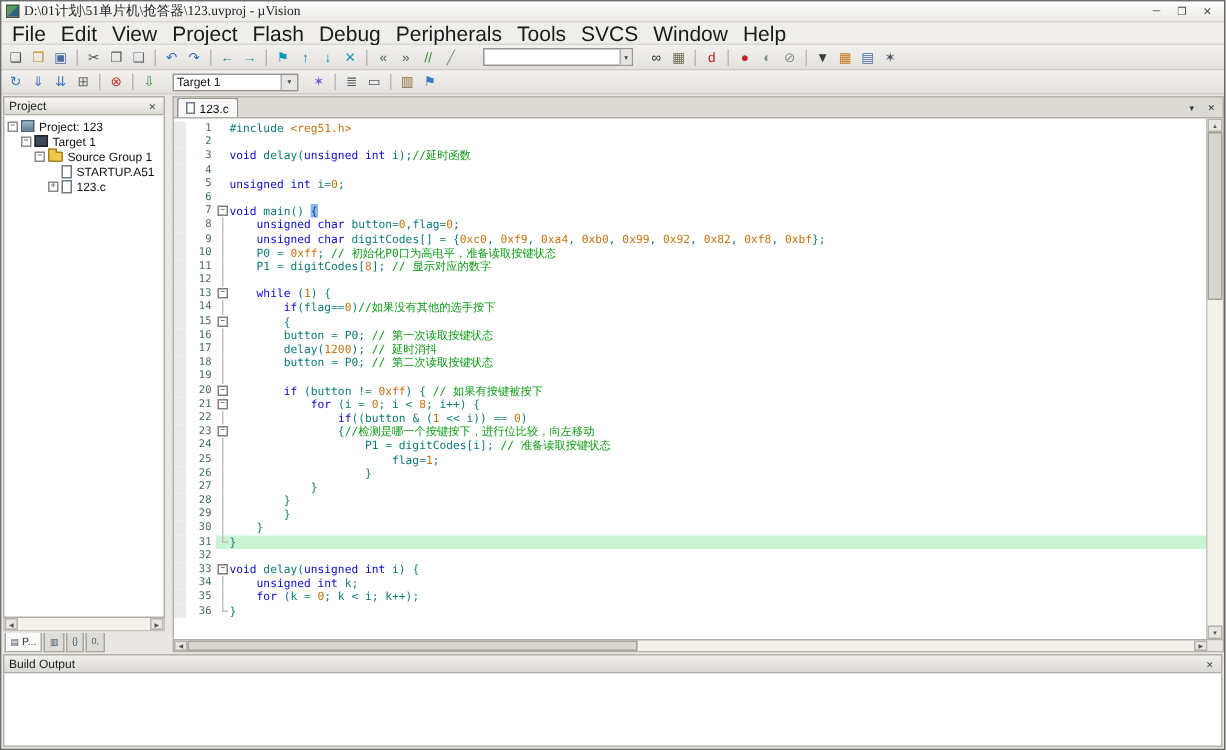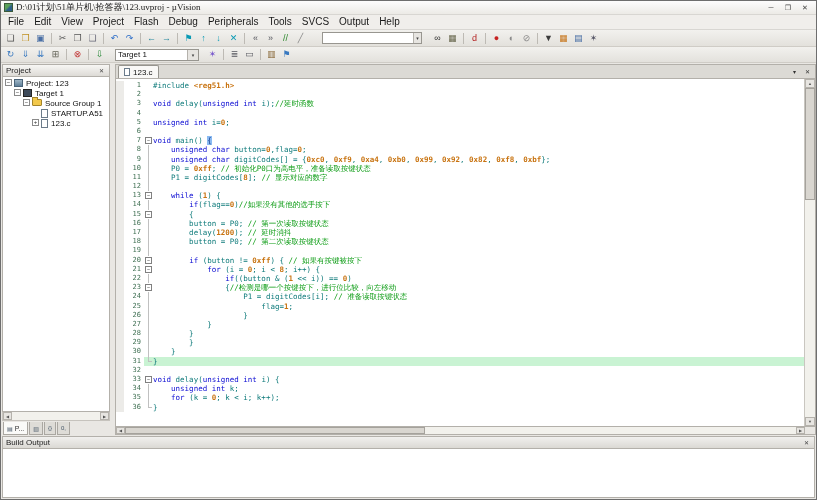--- a/index.html
+++ b/index.html
@@ -8,21 +8,21 @@
           display:flex;flex-direction:column;font-family:"Liberation Sans",sans-serif;overflow:hidden;}
   
   .titlebar{height:13px;flex:0 0 13px;display:flex;align-items:center;background:linear-gradient(#fdfdfd,#eceae6);
             padding:0 3px;border-bottom:1px solid #d8d6d2;}
   .app-icon{width:9px;height:9px;background:linear-gradient(135deg,#5aa05a 40%,#2d5f8a 60%);margin-right:3px;flex:none;border:1px solid #3a5a3a;box-sizing:border-box;}
   .title-text{font-size:9px;color:#222;white-space:nowrap;font-family:Liberation Serif, serif;}
   .spacer{flex:1;}
   .win-btn{width:16px;height:11px;display:flex;align-items:center;justify-content:center;font-size:7px;color:#444;margin-left:1px;}
   
   .menubar{height:14px;flex:0 0 14px;display:flex;align-items:center;background:#f0eeeb;border-bottom:1px solid #d8d6d2;padding:0 2px;}
-  .menu-item{font-size:10px;color:#1a1a1a;padding:0 5px;line-height:14px;}
+  .menu-item{font-size:14px;color:#1a1a1a;padding:0 5px;line-height:14px;}
   
   .toolbar{display:flex;align-items:center;background:linear-gradient(#f2f1ee,#e3e1dc);border-bottom:1px solid #cfccc6;padding:0 2px;}
   .tb1{height:16px;flex:0 0 16px;}
   .tb2{height:15px;flex:0 0 15px;}
   .tb-host{display:flex;align-items:center;}
   .tb-btn{width:15px;height:13px;display:flex;align-items:center;justify-content:center;font-size:9px;line-height:13px;flex:none;}
   .tb-sep{width:1px;height:11px;background:#bdbab4;margin:0 3px;flex:none;}
   .tb-combo{display:flex;align-items:center;height:12px;background:#fff;border:1px solid #989690;box-sizing:border-box;flex:none;}
   .find-combo{width:100px;margin-left:14px;margin-right:8px;}
   .find-combo input{border:none;outline:none;width:86px;height:10px;font-size:8px;padding:0 2px;background:transparent;font-family:"Liberation Sans",sans-serif;}
@@ -30,21 +30,21 @@
   .target-combo{width:84px;margin:0 6px 0 8px;}
   .target-combo .val{flex:1;font-size:8px;padding:0 2px;white-space:nowrap;color:#111;}
   
   .main{flex:1;display:flex;min-height:0;}
   .project-panel{width:108px;flex:0 0 108px;display:flex;flex-direction:column;background:#e9e7e3;padding:1px 0 0 1px;min-height:0;}
   .panel-header{height:13px;flex:0 0 13px;display:flex;align-items:center;background:linear-gradient(#f7f6f4,#dddbd6);
                 border:1px solid #b3b0aa;padding:0 3px;font-size:8px;color:#222;box-sizing:border-box;}
   .panel-title{flex:1;}
   .panel-close{font-size:6px;color:#444;width:9px;text-align:center;}
   .tree{flex:1;background:#fff;border:1px solid #b3b0aa;border-top:none;overflow:hidden;padding-top:2px;min-height:0;}
-  .tree-row{height:10px;display:flex;font-size:8px;white-space:nowrap;color:#111;}
+  .tree-row{height:10px;display:flex;align-items:center;font-size:8px;white-space:nowrap;color:#111;}
   .tree-exp{width:7px;height:7px;flex:none;border:1px solid #8a8a8a;background:#fff;display:flex;align-items:center;justify-content:center;
             font-size:6px;line-height:7px;color:#333;margin-right:2px;box-sizing:border-box;}
   .tree-exp.hidden{visibility:hidden;}
   .tree-ico{flex:none;margin-right:2px;}
   .ico-project{width:9px;height:8px;background:linear-gradient(#9fb6c6,#5f7f98);border:1px solid #4a6378;box-sizing:border-box;}
   .ico-target{width:9px;height:8px;background:#3d4a5a;border:1px solid #222;box-sizing:border-box;}
   .ico-folder{width:10px;height:7px;background:#f2c84b;border:1px solid #a3842a;border-radius:1px;position:relative;box-sizing:border-box;}
   .ico-folder::before{content:"";position:absolute;top:-3px;left:-1px;width:4px;height:2px;background:#f2c84b;border:1px solid #a3842a;border-bottom:none;}
   .ico-file{width:7px;height:9px;background:#fff;border:1px solid #6b7b8a;box-sizing:border-box;}
   .tree-label{margin-left:1px;}
@@ -73,21 +73,21 @@
   .lnum{width:20px;flex:none;text-align:right;padding-right:3px;font:7px/9.2px "DejaVu Sans Mono",monospace;color:#3f6f52;box-sizing:border-box;}
   .fold{width:9px;flex:none;display:flex;align-items:center;justify-content:center;position:relative;}
   .f-line{background-image:linear-gradient(#c0c0c0,#c0c0c0);background-repeat:no-repeat;background-position:4px 0;background-size:1px 100%;}
   .f-end{background-image:linear-gradient(#c0c0c0,#c0c0c0),linear-gradient(#c0c0c0,#c0c0c0);background-repeat:no-repeat;
          background-position:4px 0,4px 4.5px;background-size:1px 5px,4px 1px;}
   .fbox{width:7px;height:7px;border:1px solid #808080;background:#fff;color:#333;display:flex;align-items:center;justify-content:center;
         font:5px/5px "DejaVu Sans Mono",monospace;box-sizing:border-box;}
   .ctext{flex:1;min-width:0;font:7.5px/9.2px "DejaVu Sans Mono",monospace;white-space:pre;color:#0d7a7a;}
   .tk-k{color:#0a0ad2;}
   .tk-i{color:#0d7a7a;}
-  .tk-n{color:#c87310;font-weight:bold;}
+  .tk-n{color:#c87310;}
   .tk-c{color:#0c9c14;}
   .tk-b{background:#8abaf2;color:#123a8a;}
   .crow.hl .ctext,.crow.hl .fold{background-color:#c9f3d3;}
   .vscroll{width:10px;flex:0 0 10px;background:#f2f1ec;border-left:1px solid #c9c6c0;display:flex;flex-direction:column;}
   .vscroll .scroll-arrow{width:100%;height:9px;}
   .vthumb{height:112px;background:#d9d6d0;border:1px solid #a5a29c;box-sizing:border-box;}
   .editor-hscroll{height:9px;flex:0 0 9px;display:flex;background:#f2f1ec;border:1px solid #b3b0aa;box-sizing:border-box;}
   .hthumb{width:300px;background:#d9d6d0;border:1px solid #a5a29c;box-sizing:border-box;}
   .corner{width:10px;flex:none;background:#e9e7e3;}
   
@@ -113,21 +113,21 @@
   <div class="menubar">
       <span class="menu-item">File</span>
       <span class="menu-item">Edit</span>
       <span class="menu-item">View</span>
       <span class="menu-item">Project</span>
       <span class="menu-item">Flash</span>
       <span class="menu-item">Debug</span>
       <span class="menu-item">Peripherals</span>
       <span class="menu-item">Tools</span>
       <span class="menu-item">SVCS</span>
-      <span class="menu-item">Output</span>
+      <span class="menu-item">Window</span>
       <span class="menu-item">Help</span>
     </div>
 
   <div class="toolbar tb1">
     <span class="tb-host">
         <span class="tb-btn" style="color: rgb(79, 79, 79);">❏</span>
         <span class="tb-btn" style="color: rgb(192, 144, 32);">❒</span>
         <span class="tb-btn" style="color: rgb(74, 111, 165);">▣</span>
         <span class="tb-sep"></span>
         <span class="tb-btn" style="color: rgb(85, 85, 85);">✂</span>

